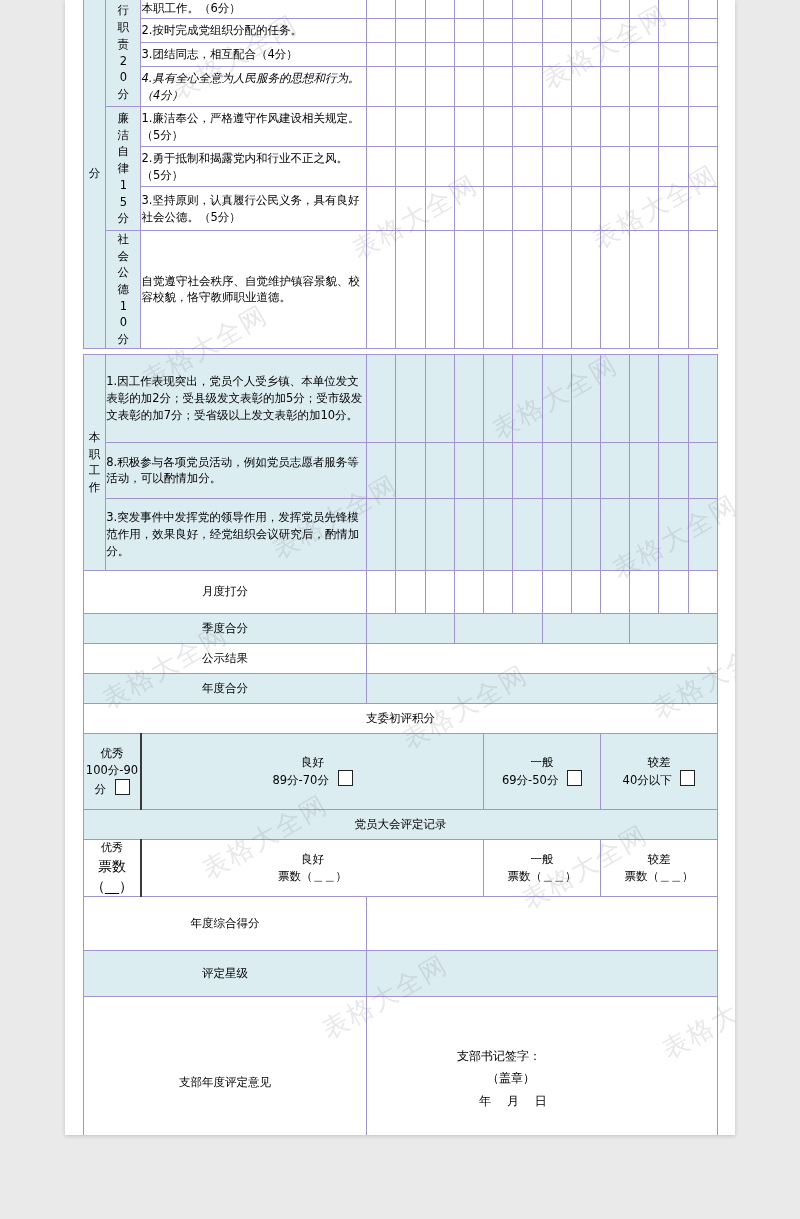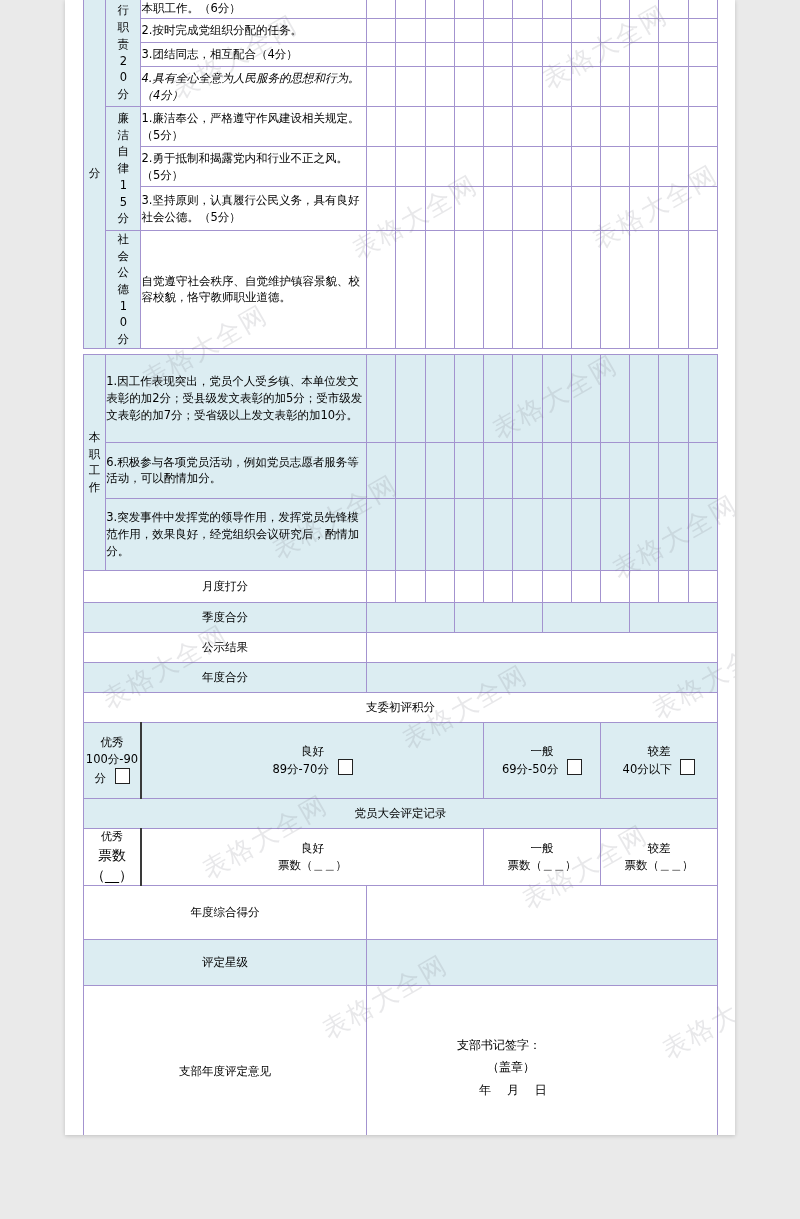--- a/index.html
+++ b/index.html
@@ -315,21 +315,21 @@
         <td class="fill"></td>
           <td class="fill"></td>
         <td class="fill"></td>
           <td class="fill"></td>
         <td class="fill"></td>
           <td class="fill"></td>
         <td class="fill"></td>
           <td class="fill"></td>
       </tr>
       <tr style="height:56px;">
-        <td class="fill desc" colspan="2">6.积极参与各项党员活动，例如党员志愿者服务等活动，可以酌情加分。</td>
+        <td class="fill desc" colspan="2">8.积极参与各项党员活动，例如党员志愿者服务等活动，可以酌情加分。</td>
         <td class="fill"></td>
           <td class="fill"></td>
         <td class="fill"></td>
           <td class="fill"></td>
         <td class="fill"></td>
           <td class="fill"></td>
         <td class="fill"></td>
           <td class="fill"></td>
         <td class="fill"></td>
           <td class="fill"></td>
@@ -345,21 +345,21 @@
         <td class="fill"></td>
           <td class="fill"></td>
         <td class="fill"></td>
           <td class="fill"></td>
         <td class="fill"></td>
           <td class="fill"></td>
         <td class="fill"></td>
           <td class="fill"></td>
       </tr>
 
-      <tr style="height:32px;margin-top:20px;">
+      <tr style="height:43px;margin-top:20px;">
         <td class="rowlabel" colspan="3">月度打分</td>
         <td></td>
           <td></td>
         <td></td>
           <td></td>
         <td></td>
           <td></td>
         <td></td>
           <td></td>
         <td></td>

